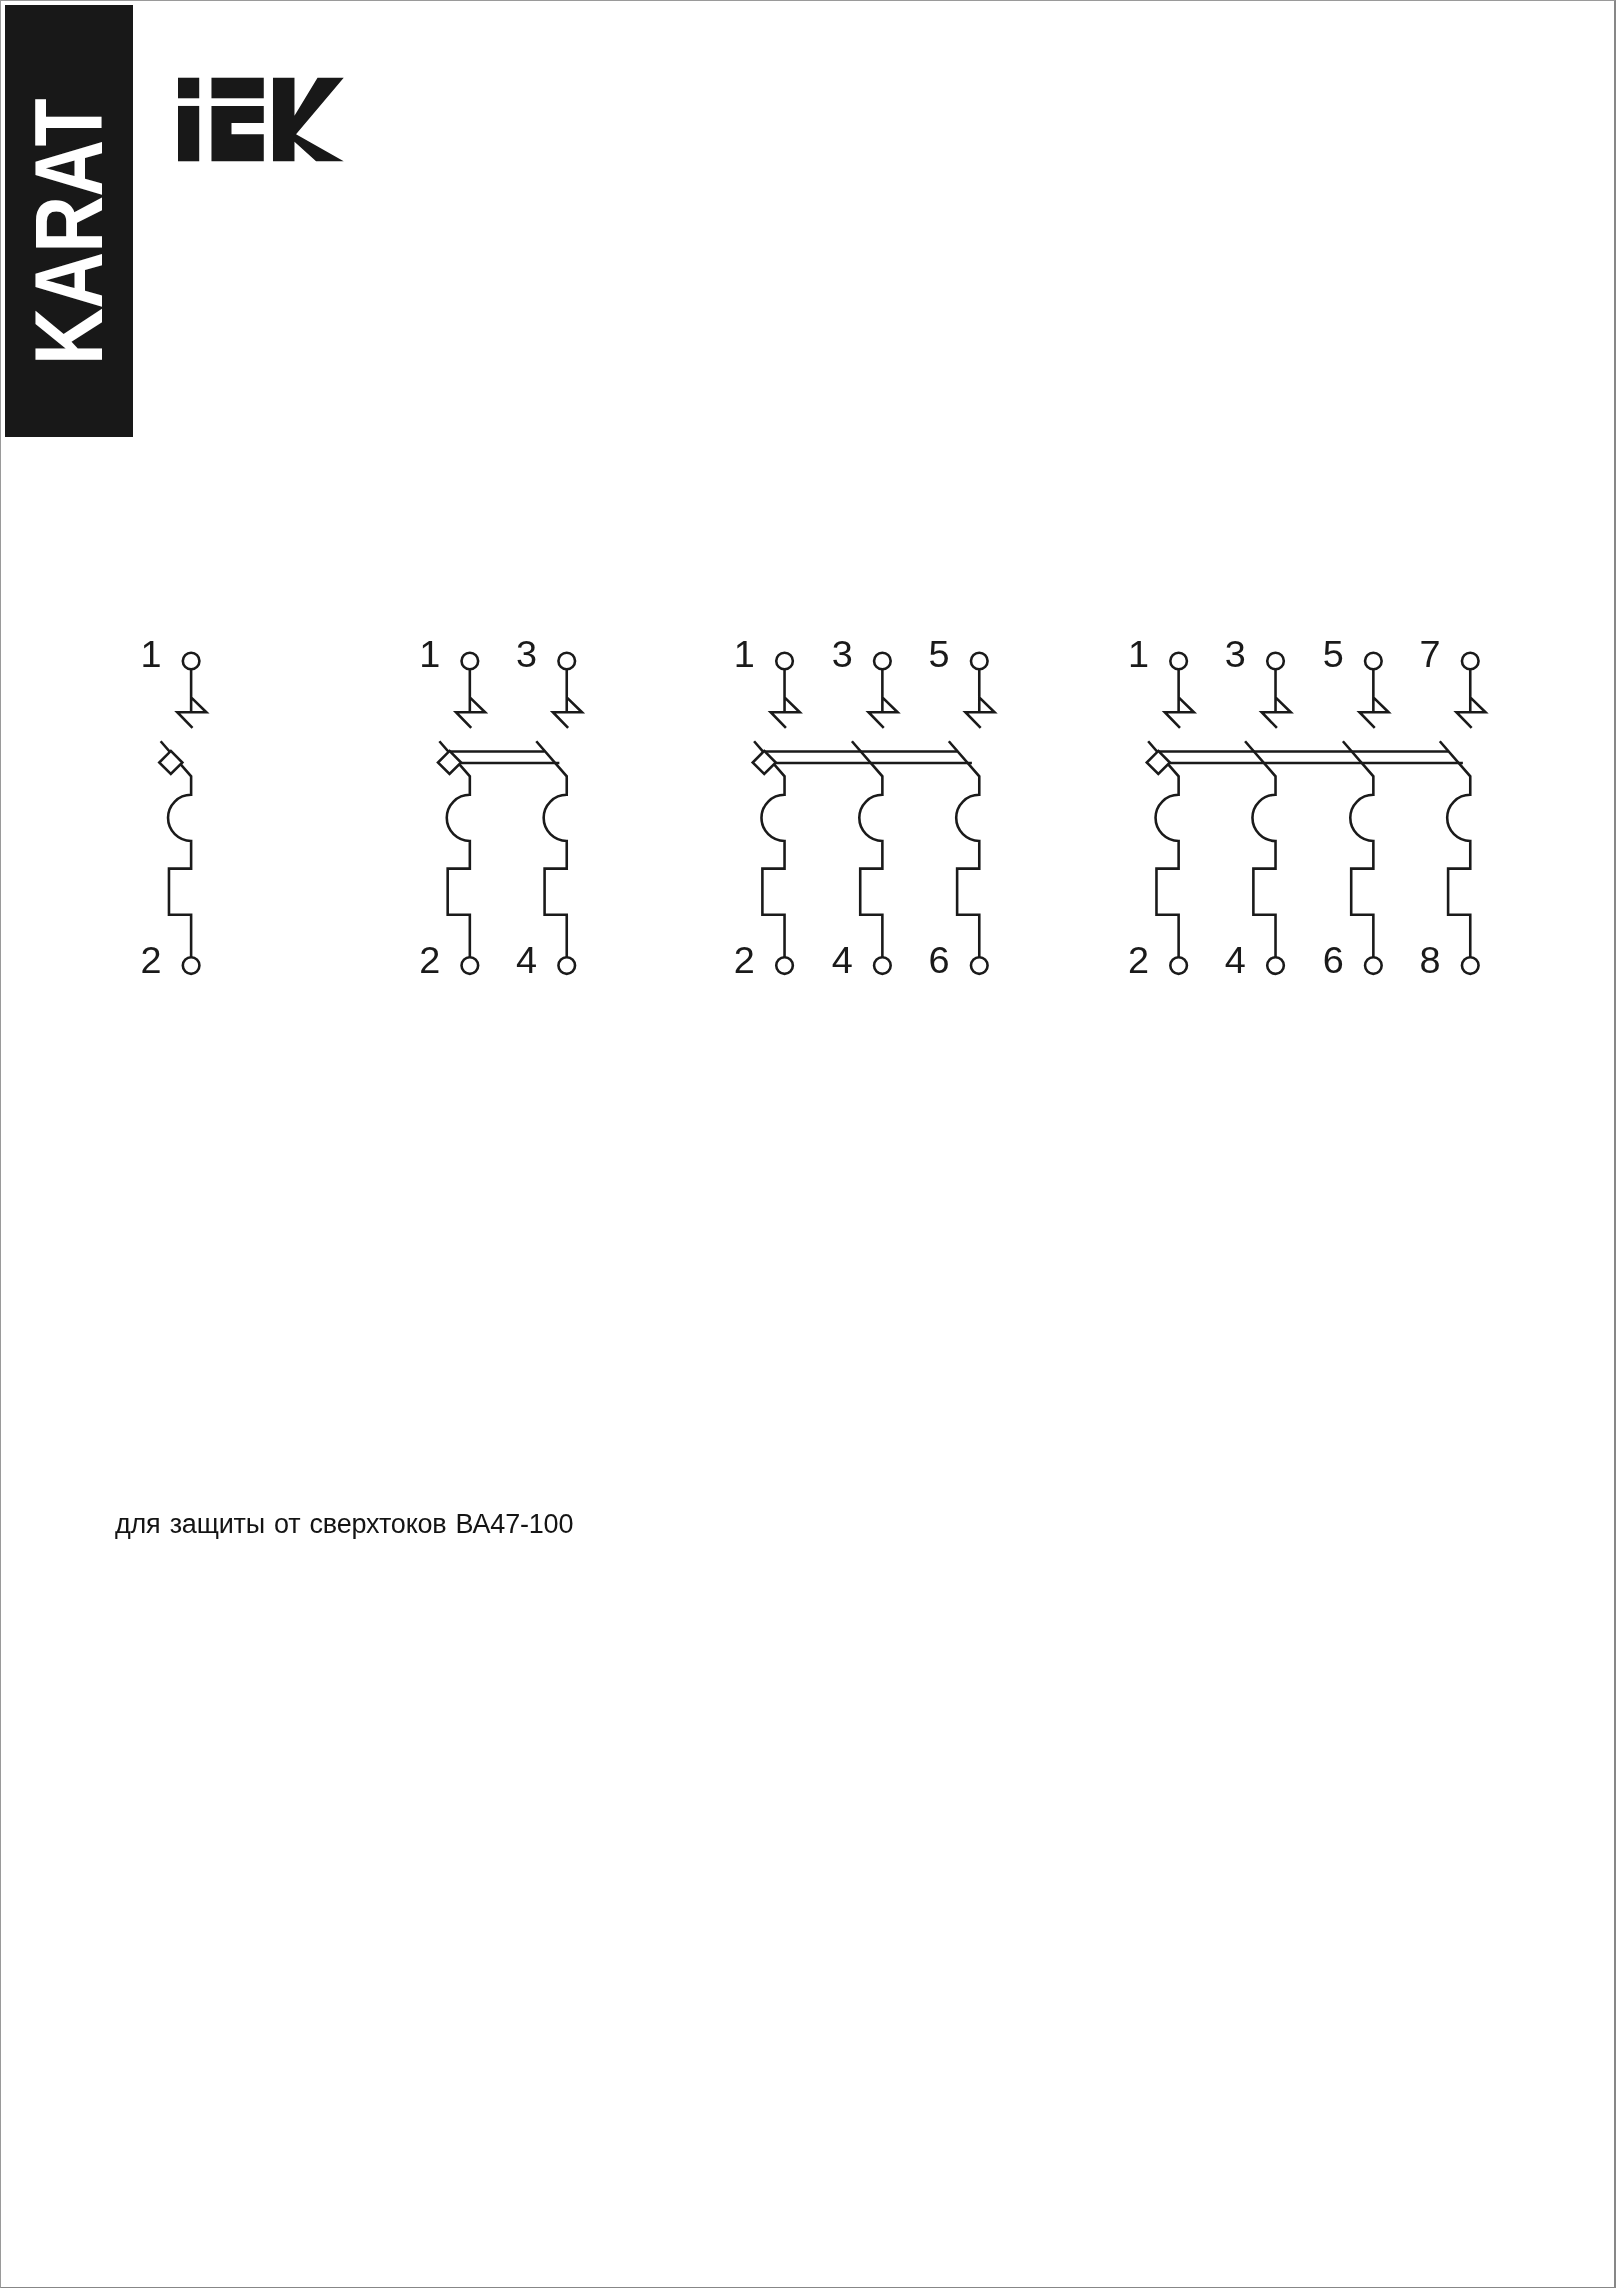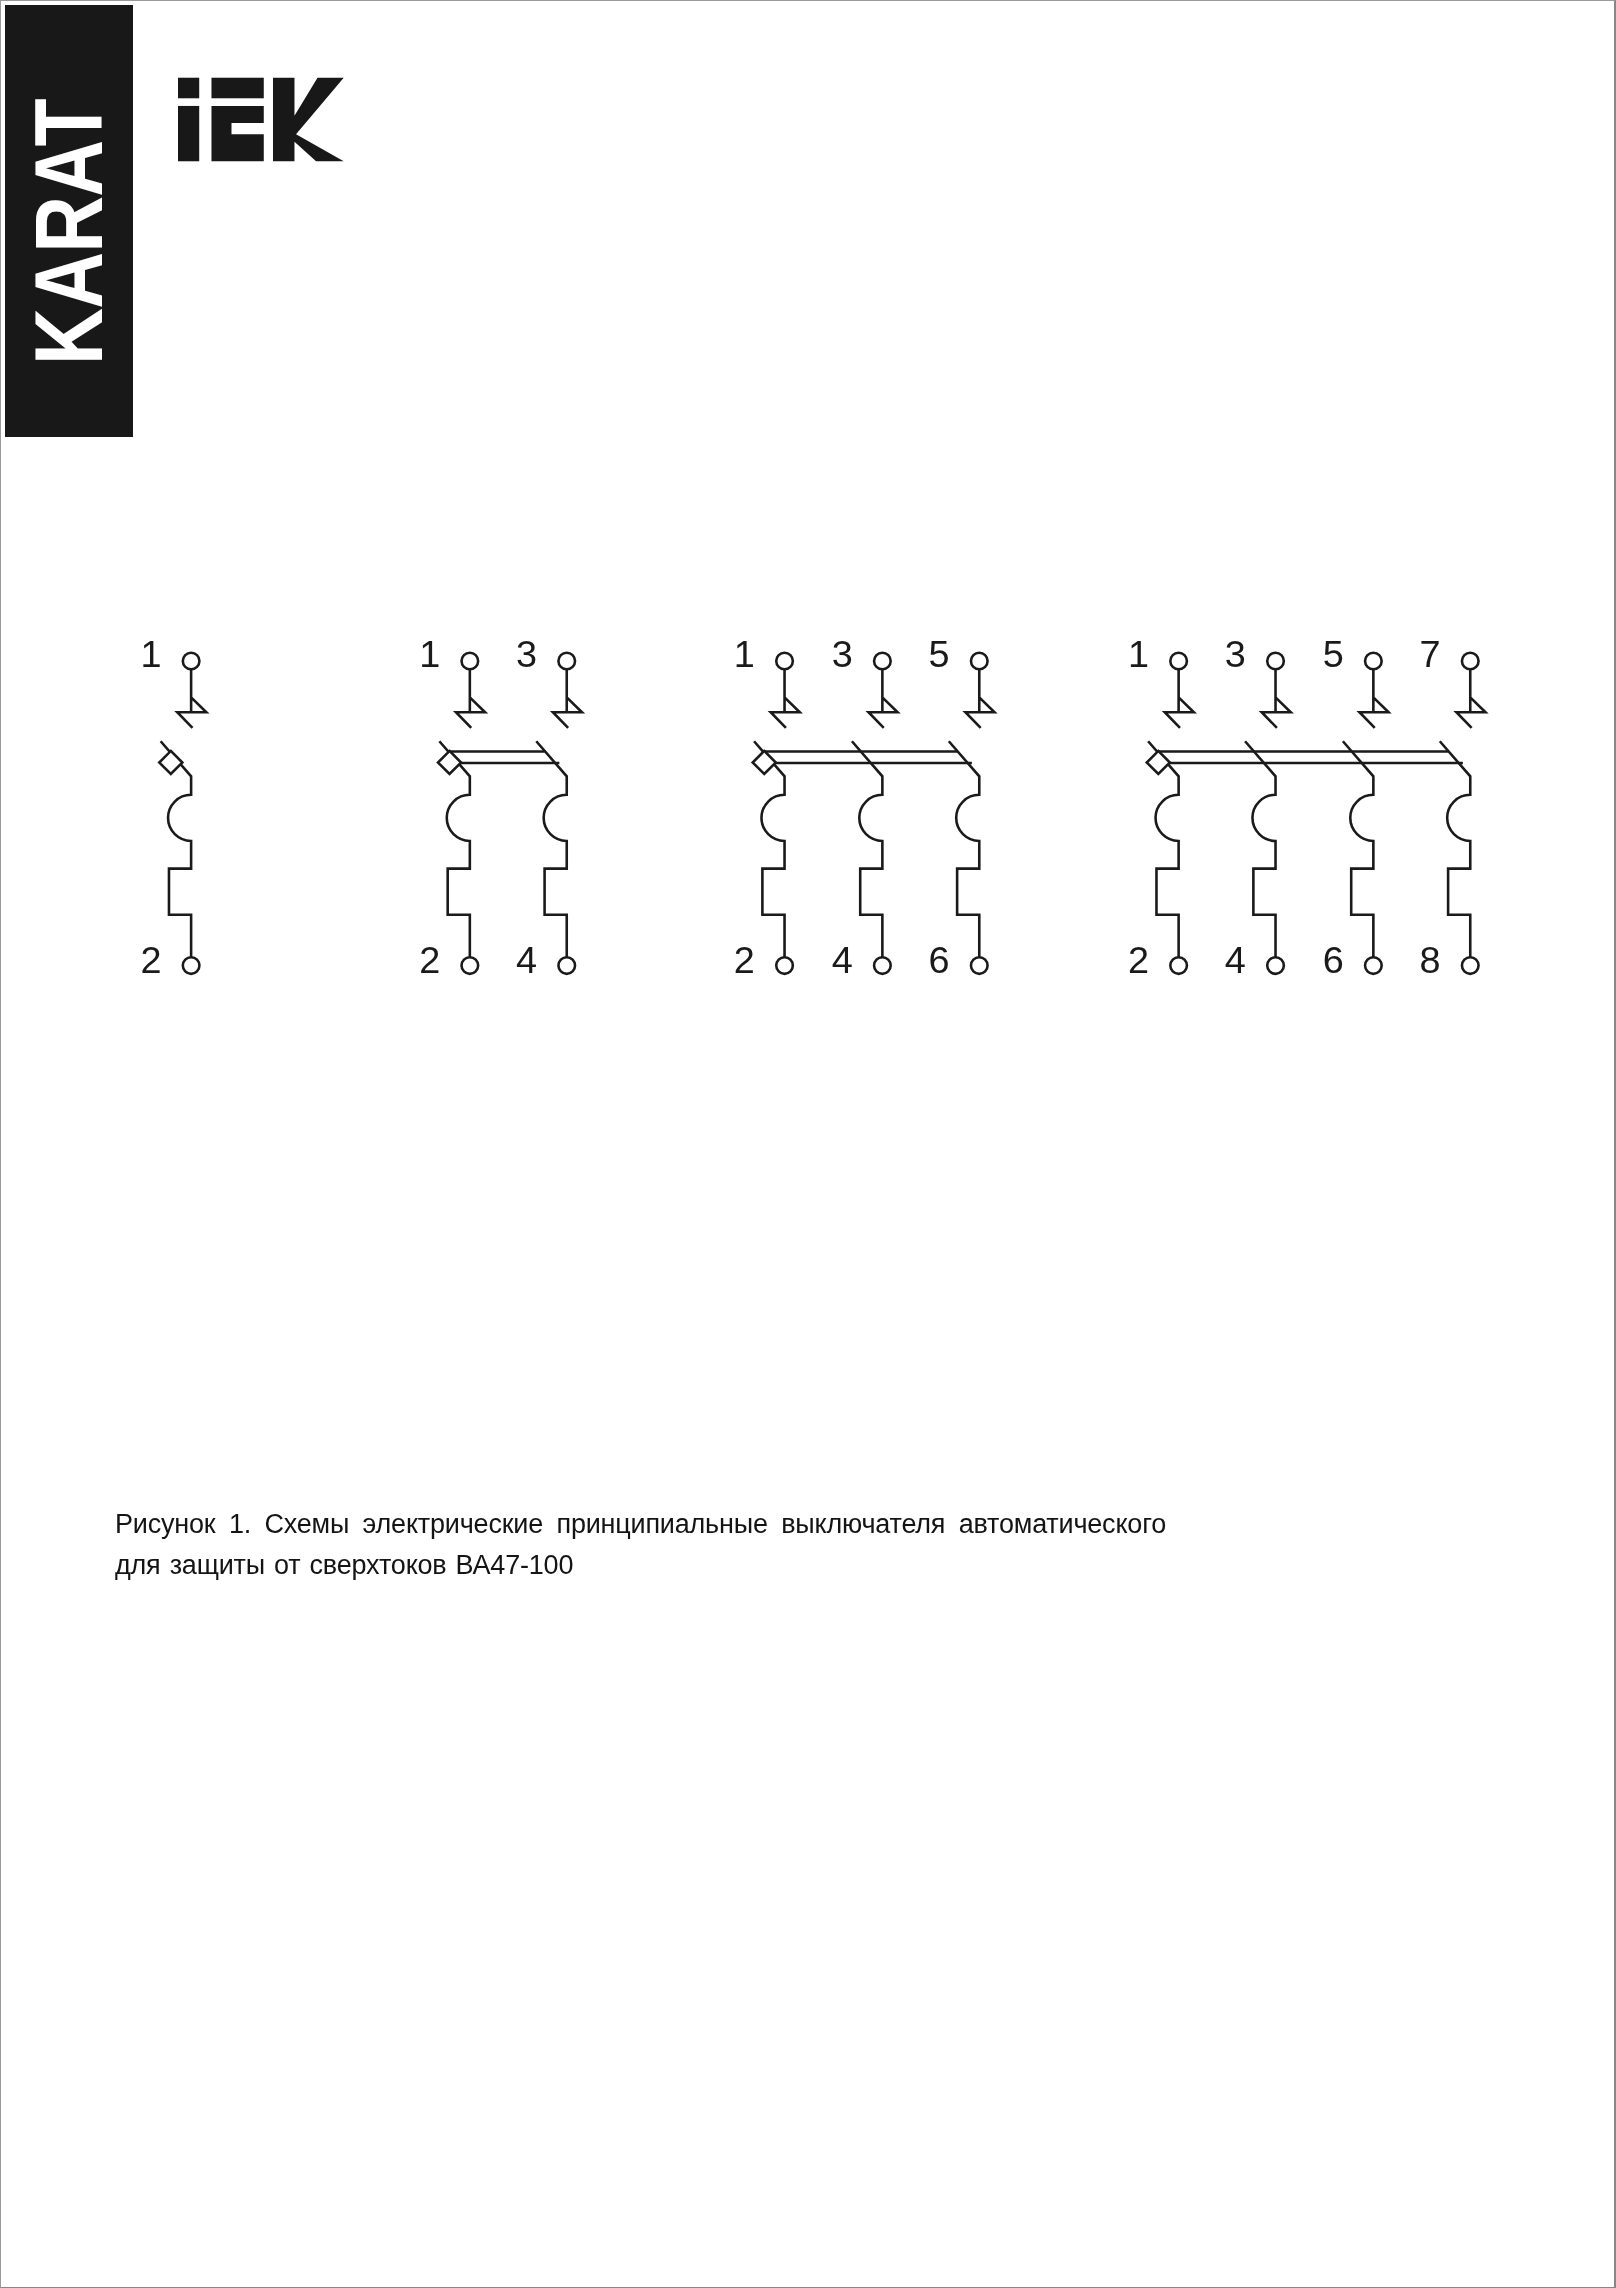--- a/index.html
+++ b/index.html
@@ -148,18 +148,17 @@
         <text x="1443" y="1053" text-anchor="middle">6</text>
         <path d="M1592,724 V770.5 M1592,754.5 L1608.5,770.5 L1577,770.5 L1593.5,787.5 M1559,802 L1592,840 V860 A25,25 0 0 0 1592,910 V940 H1568 V990 H1592 V1036"></path>
         <circle cx="1592" cy="715" r="9" fill="#ffffff"></circle>
         <circle cx="1592" cy="1045" r="9" fill="#ffffff"></circle>
         <text x="1548" y="722" text-anchor="middle">7</text>
         <text x="1548" y="1053" text-anchor="middle">8</text>
       </g>
     </svg>
 
   <div class="caption">
-    <div class="caption-line1">Рисунок 1. Схемы электрические принципиальные выключателя автоматического</div>
     <div class="caption-line2">для защиты от сверхтоков ВА47-100</div>
   </div>
 
 </div>
 
 
 </body></html>

